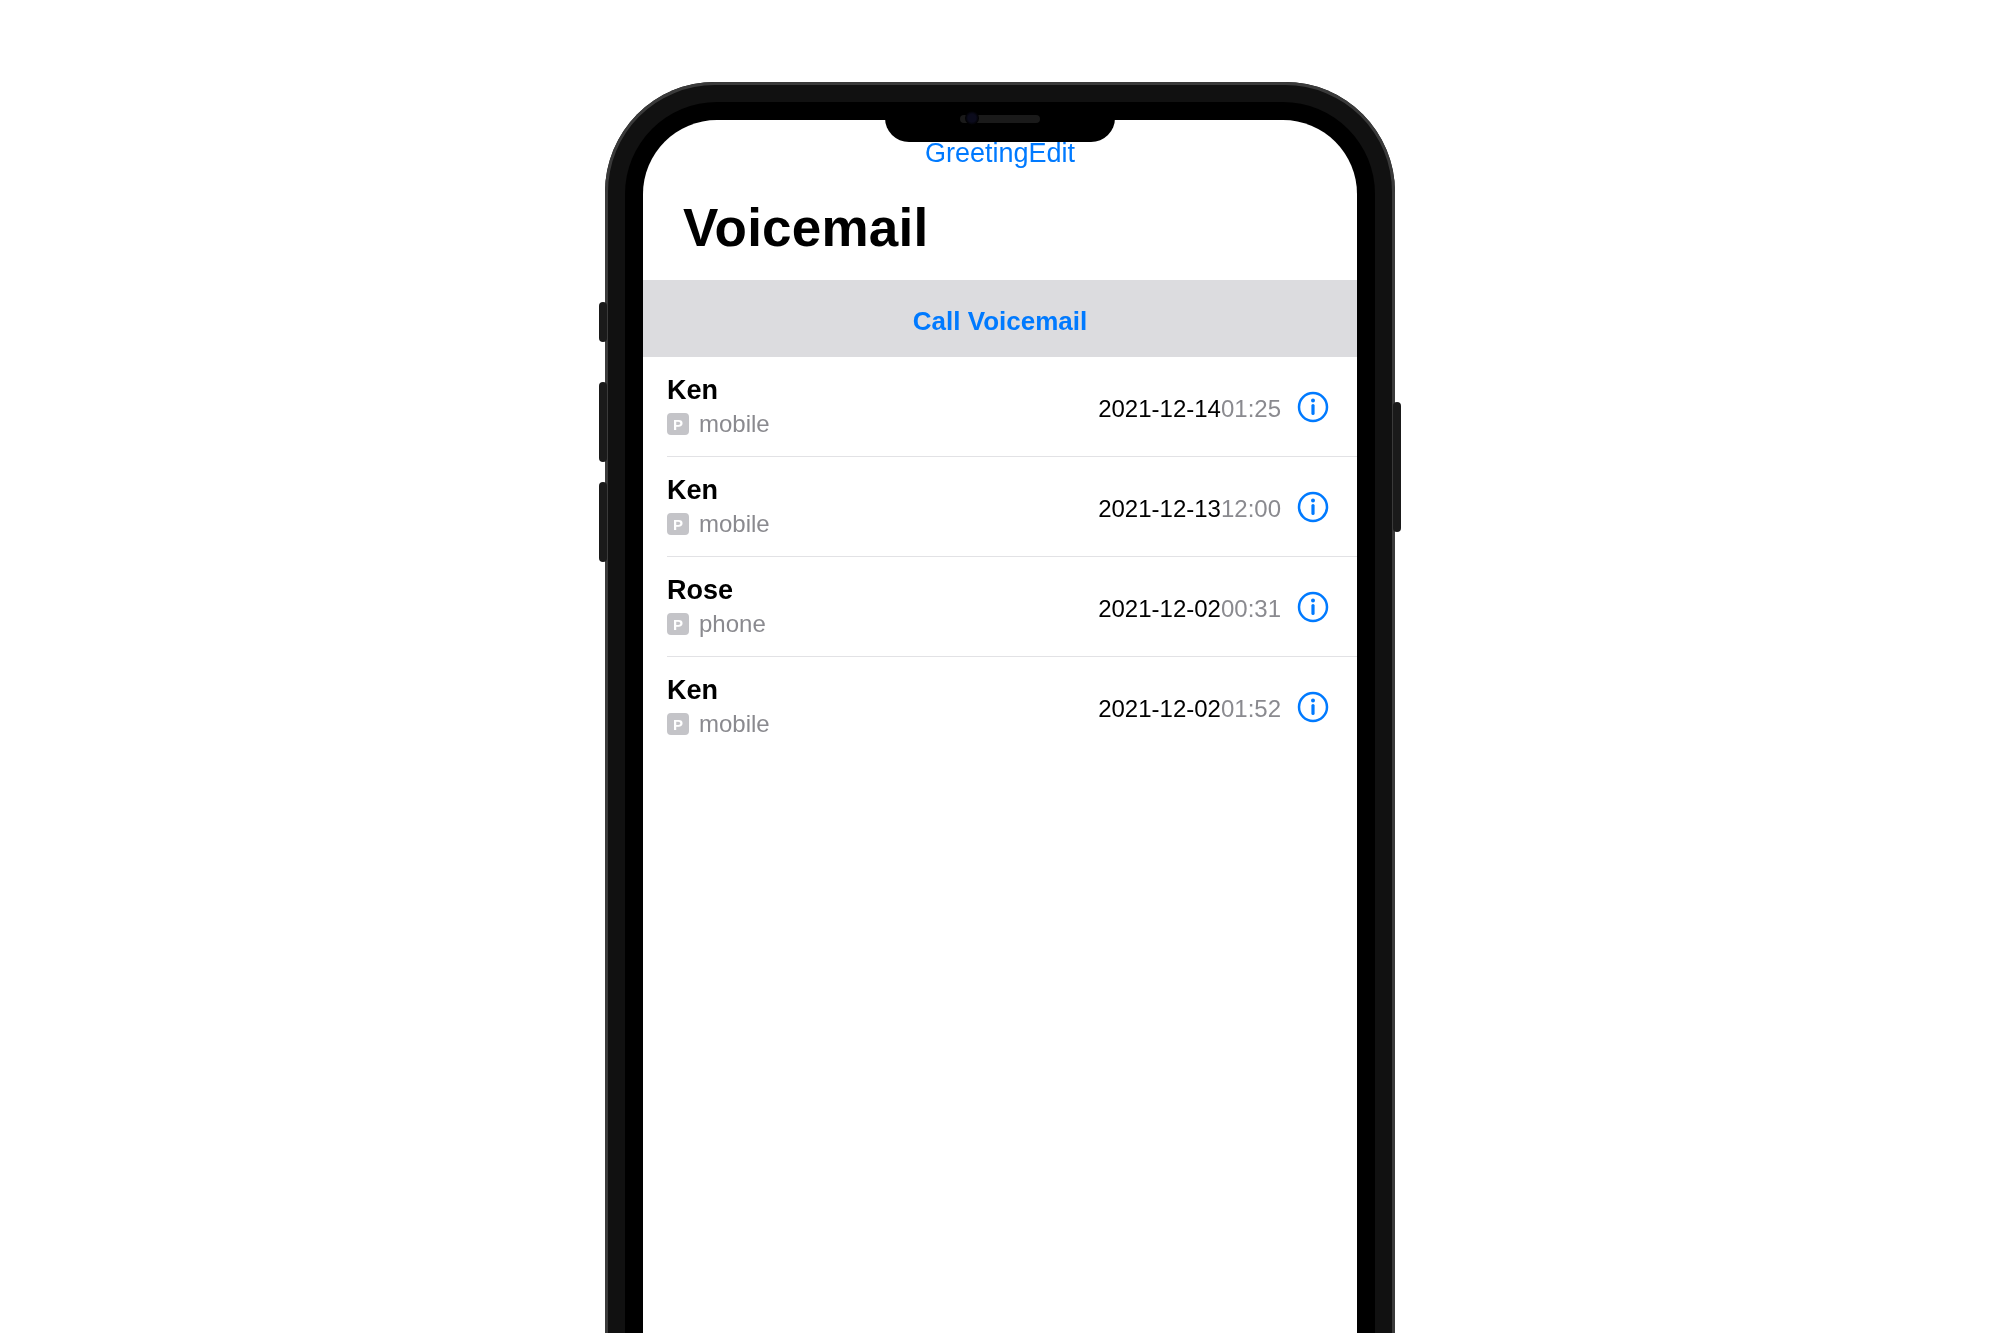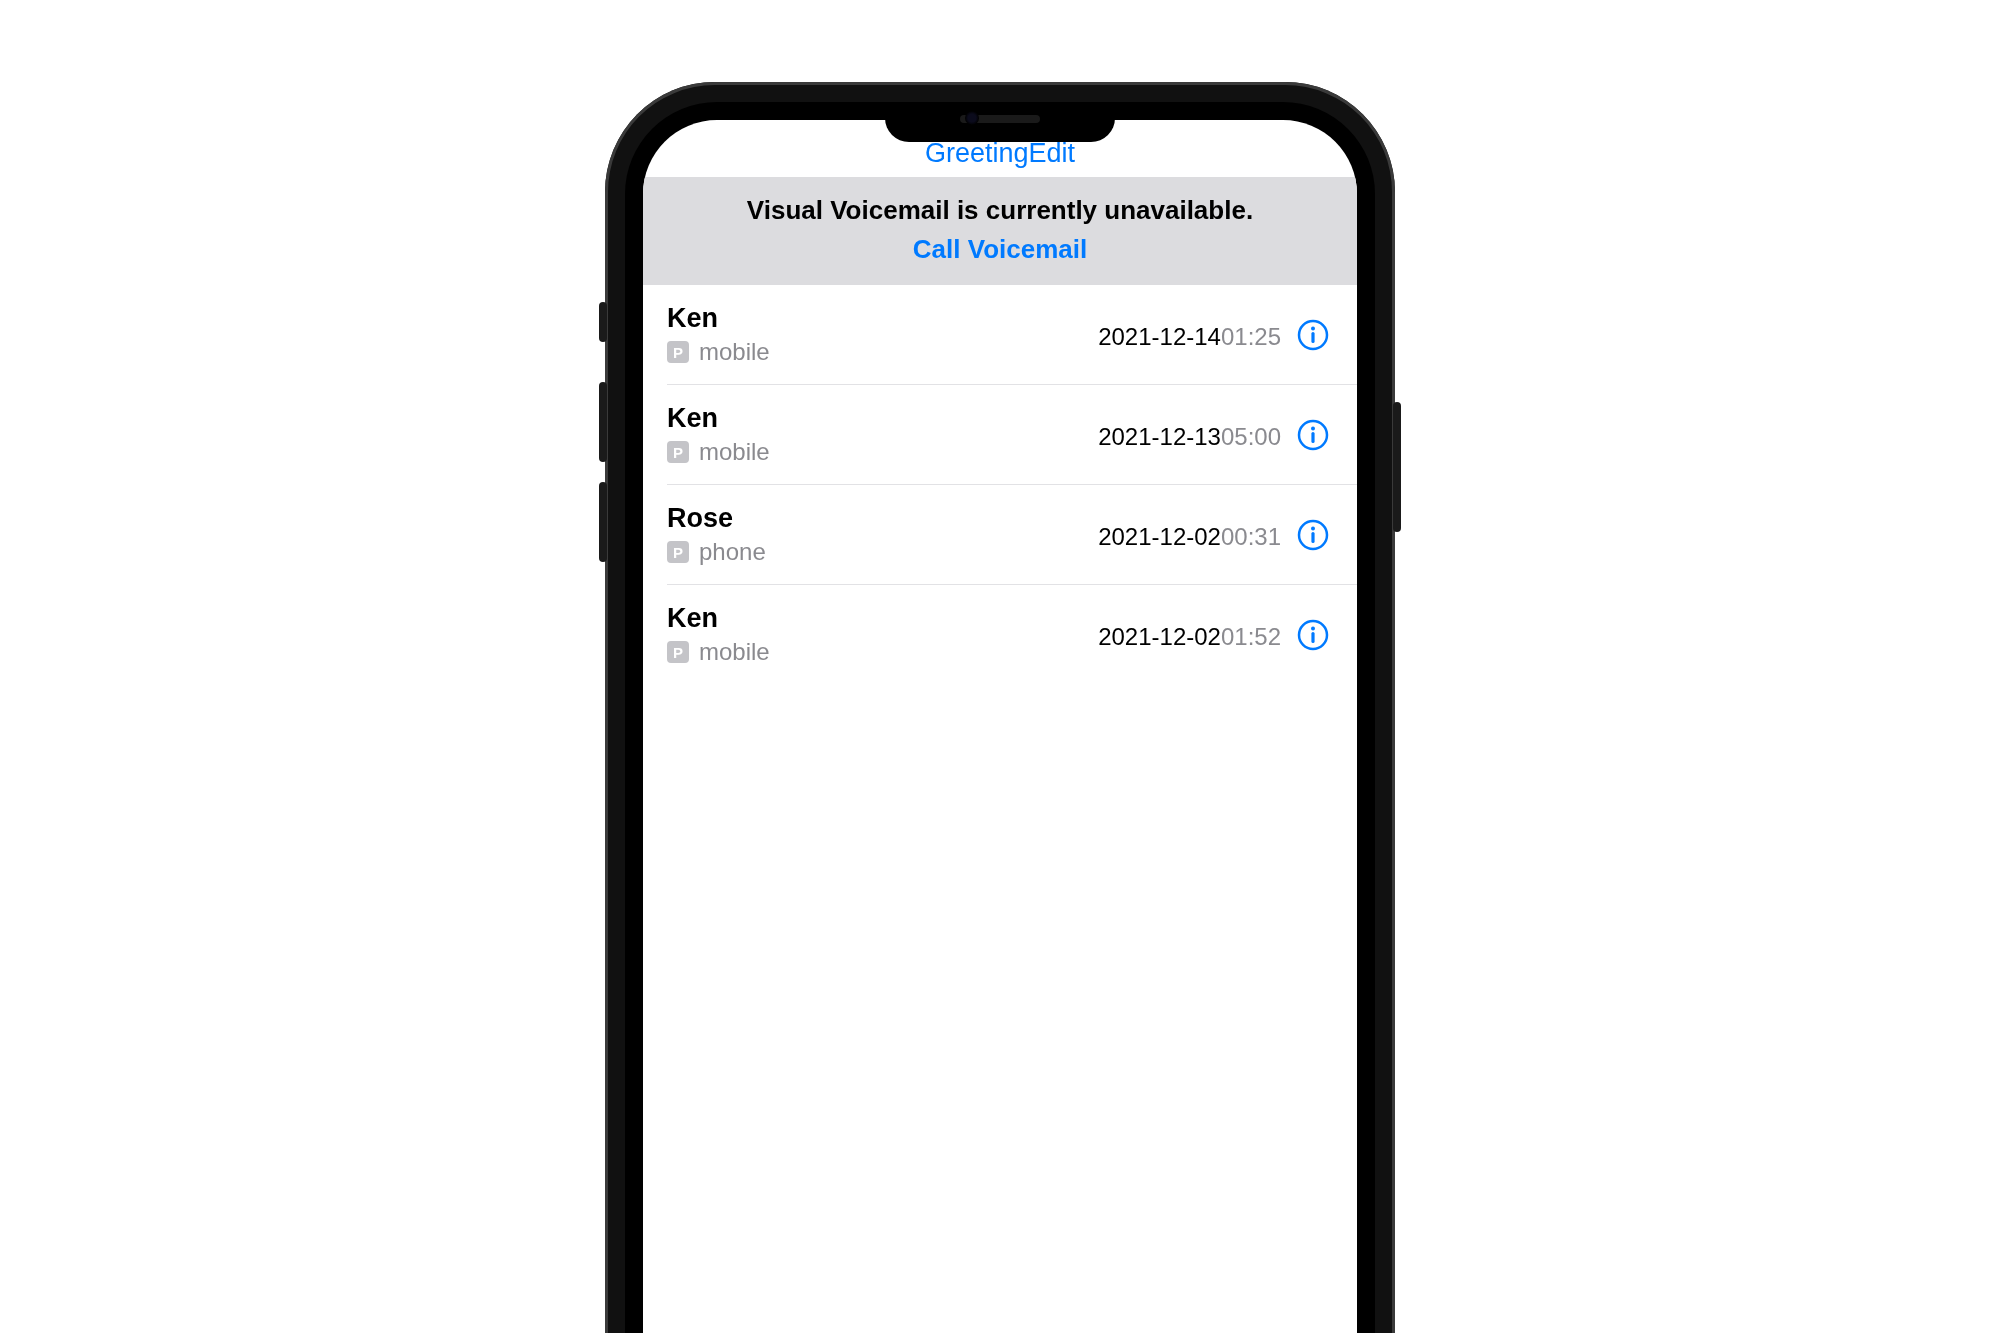--- a/index.html
+++ b/index.html
@@ -273,23 +273,23 @@
   <div class="phone-inner">
     <div class="notch"></div>
     <div class="screen">
 
 
       <div class="navbar">
         <span class="nav-link">Greeting</span>
         <span class="nav-link">Edit</span>
       </div>
 
+      <div class="large-title">Voicemail</div>
 
       <div class="banner">
-        <div class="banner-msg">Visual Voicemail is currently unavailable.</div>
         <span class="banner-link">Call Voicemail</span>
       </div>
 
       <div class="list">
 
         <div class="row">
           <div class="row-left">
             <div class="row-name">Ken</div>
             <div class="row-sub">
               <div class="p-badge">P</div>
@@ -312,21 +312,21 @@
         <div class="row">
           <div class="row-left">
             <div class="row-name">Ken</div>
             <div class="row-sub">
               <div class="p-badge">P</div>
               <div class="row-label">mobile</div>
             </div>
           </div>
           <div class="row-right">
             <div class="row-date">2021-12-13</div>
-            <div class="row-dur">05:00</div>
+            <div class="row-dur">12:00</div>
           </div>
           <div class="info-btn">
             <svg width="32" height="32" viewBox="0 0 32 32">
                 <circle cx="16" cy="16" r="14" fill="none" stroke="#007aff" stroke-width="2.5"></circle>
                 <circle cx="16" cy="9.5" r="2" fill="#007aff"></circle>
                 <rect x="14.4" y="13" width="3.2" height="11" rx="1.6" fill="#007aff"></rect>
               </svg>
           </div>
         </div>
 

